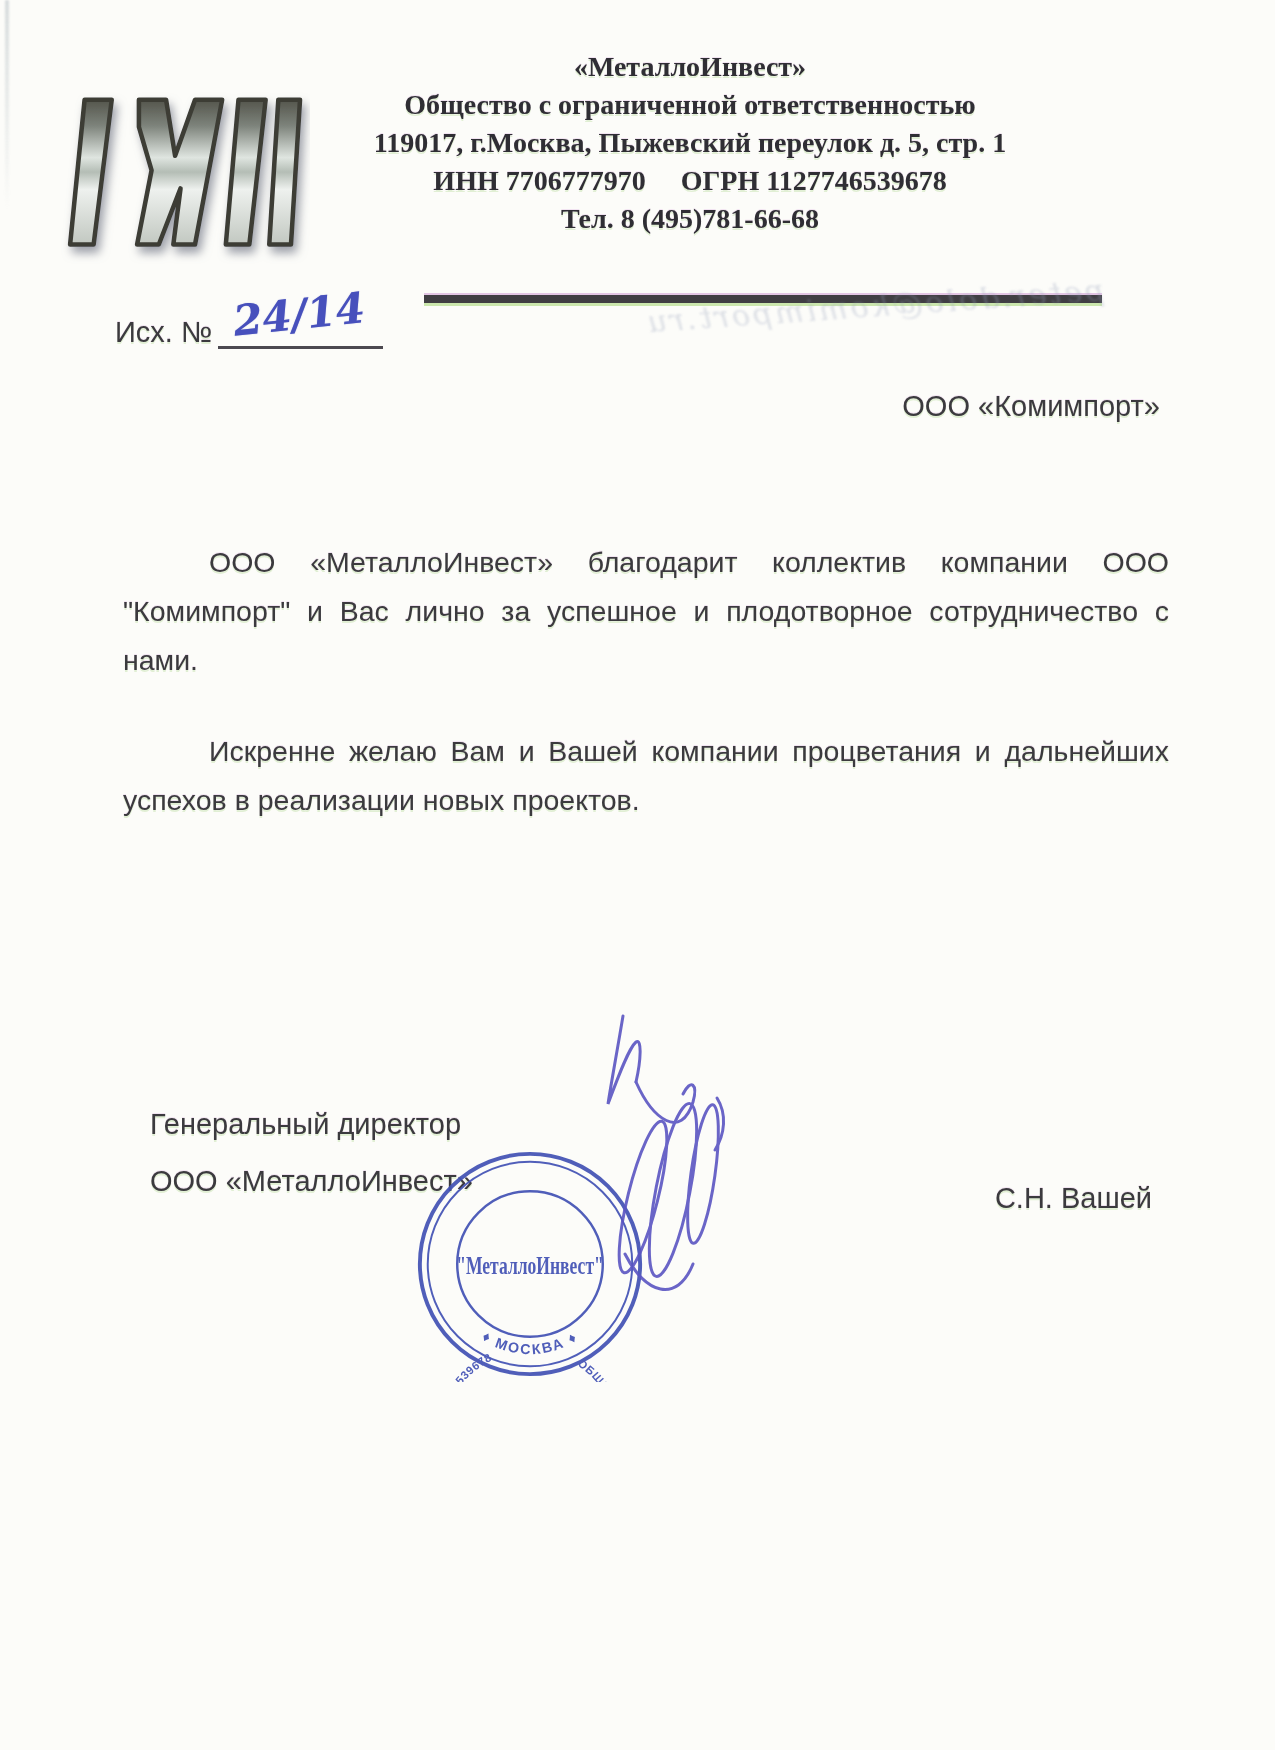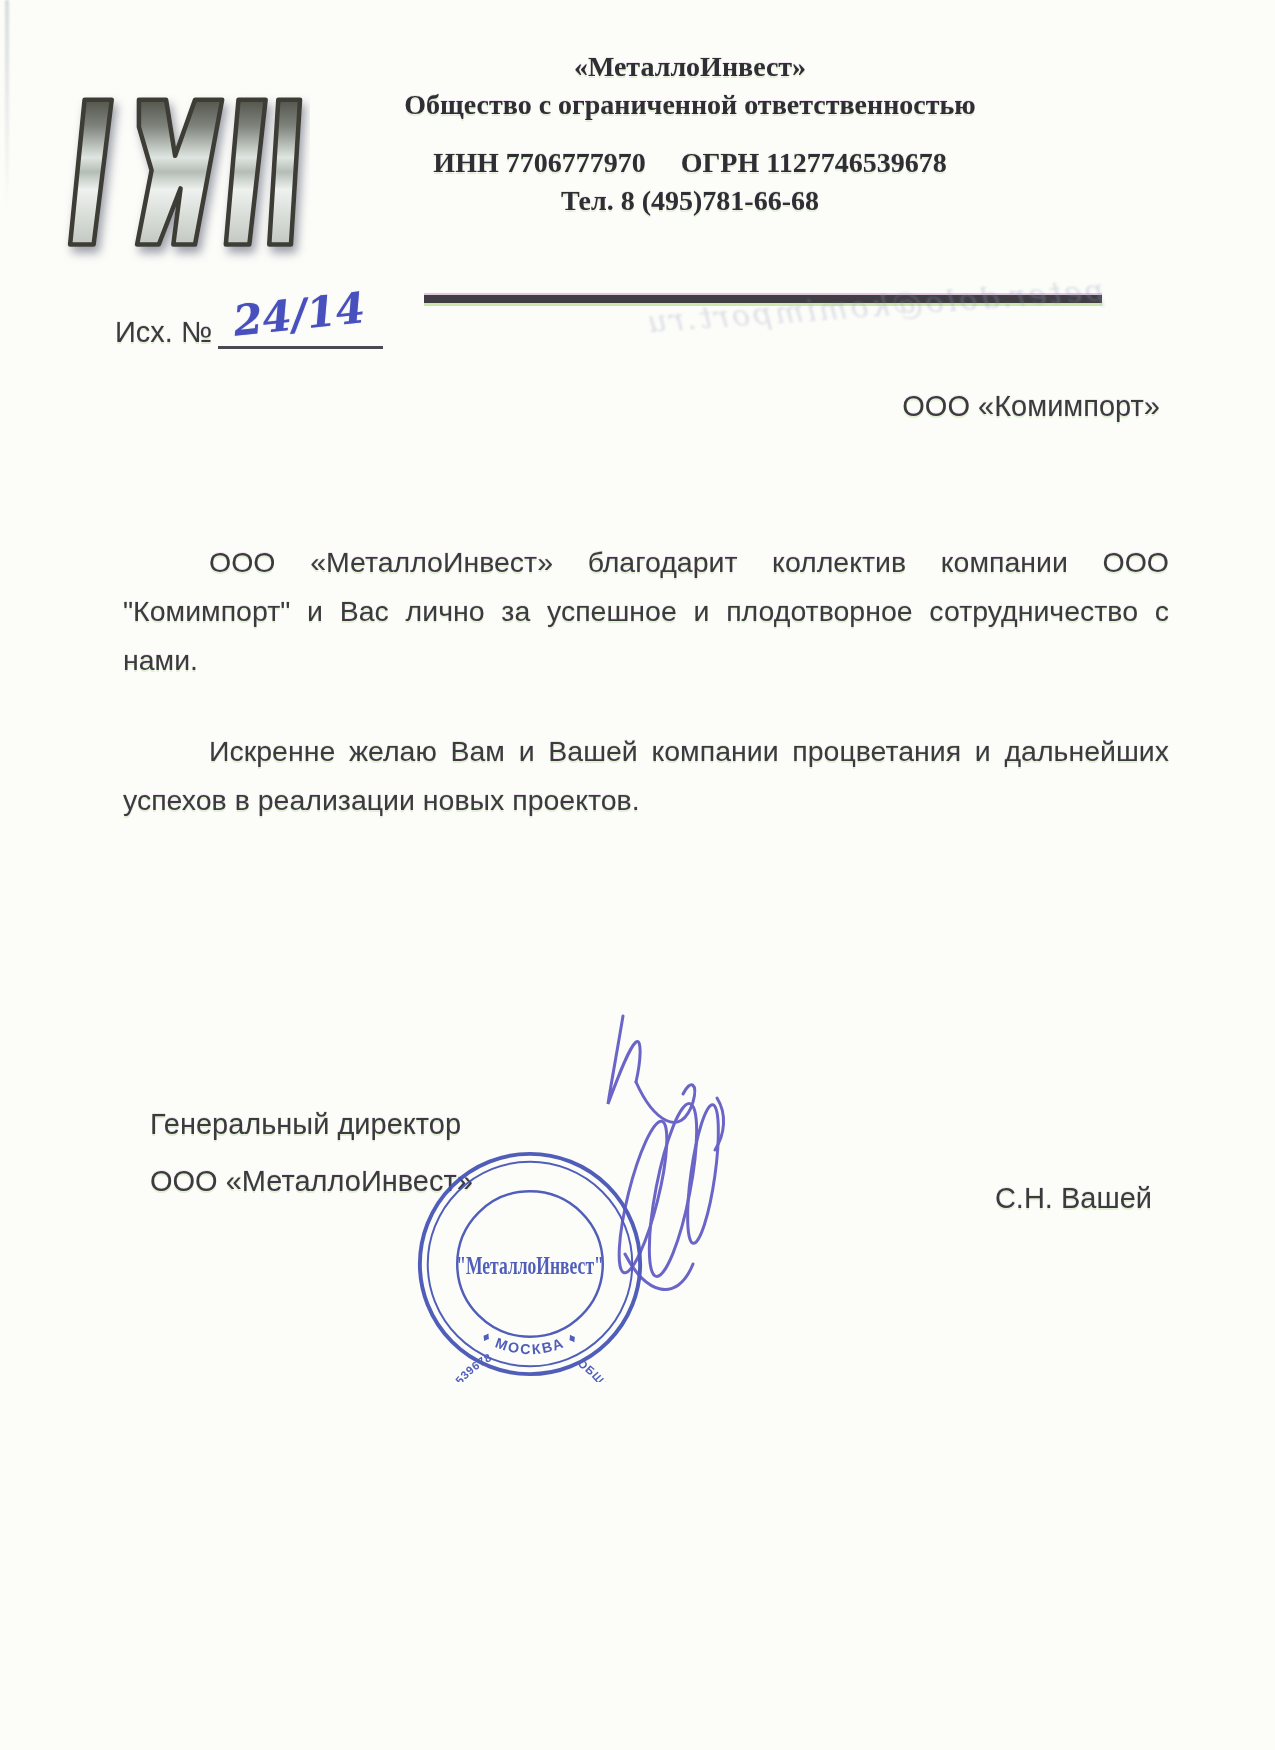--- a/index.html
+++ b/index.html
@@ -27,21 +27,21 @@
 
   
   .logo{position:absolute;left:52px;top:78px;}
   .header-block{
     position:absolute;left:310px;top:48px;width:760px;
     text-align:center;font-weight:bold;
     font-size:28px;line-height:38px;color:#2f2e34;
   }
   .header-block .hline{white-space:nowrap;}
   .header-block .regnums span{display:inline-block;}
-  .header-block .regnums .inn{margin-right:28px;margin-top:20px;}
+  .header-block .regnums .inn{margin-right:28px;}
 
   .divider{
     position:absolute;left:424px;top:295px;width:678px;height:8px;
     background:#403e43;
     box-shadow:0 3px 0 rgba(130,200,60,.40), 0 -2px 0 rgba(170,70,180,.30);
   }
 
   
   .bleed{
     position:absolute;left:545px;top:292px;width:560px;
@@ -122,20 +122,21 @@
         <path d="M96,14 L126,14 L136,76 L158,14 L188,14 L158,174 L134,174 L142,112 L118,174 L94,174 L110,92 L96,44 Z"></path>
         <path d="M206,14 L236,14 L218,174 L192,174 Z"></path>
         <path d="M250,14 L274,14 L264,174 L240,174 Z"></path>
       </g>
     </svg>
   </div>
 
   <div class="header-block serif ink">
     <div class="hline">«МеталлоИнвест»</div>
     <div class="hline">Общество с ограниченной ответственностью</div>
+    <div class="hline">119017, г.Москва, Пыжевский переулок д. 5, стр. 1</div>
     <div class="hline regnums">
       <span class="inn">ИНН 7706777970</span>
       <span>ОГРН 1127746539678</span>
     </div>
     <div class="hline">Тел. 8 (495)781-66-68</div>
   </div>
 
   <div class="divider"></div>
 
   <div class="bleed">peter.dolo@komimport.ru</div>

